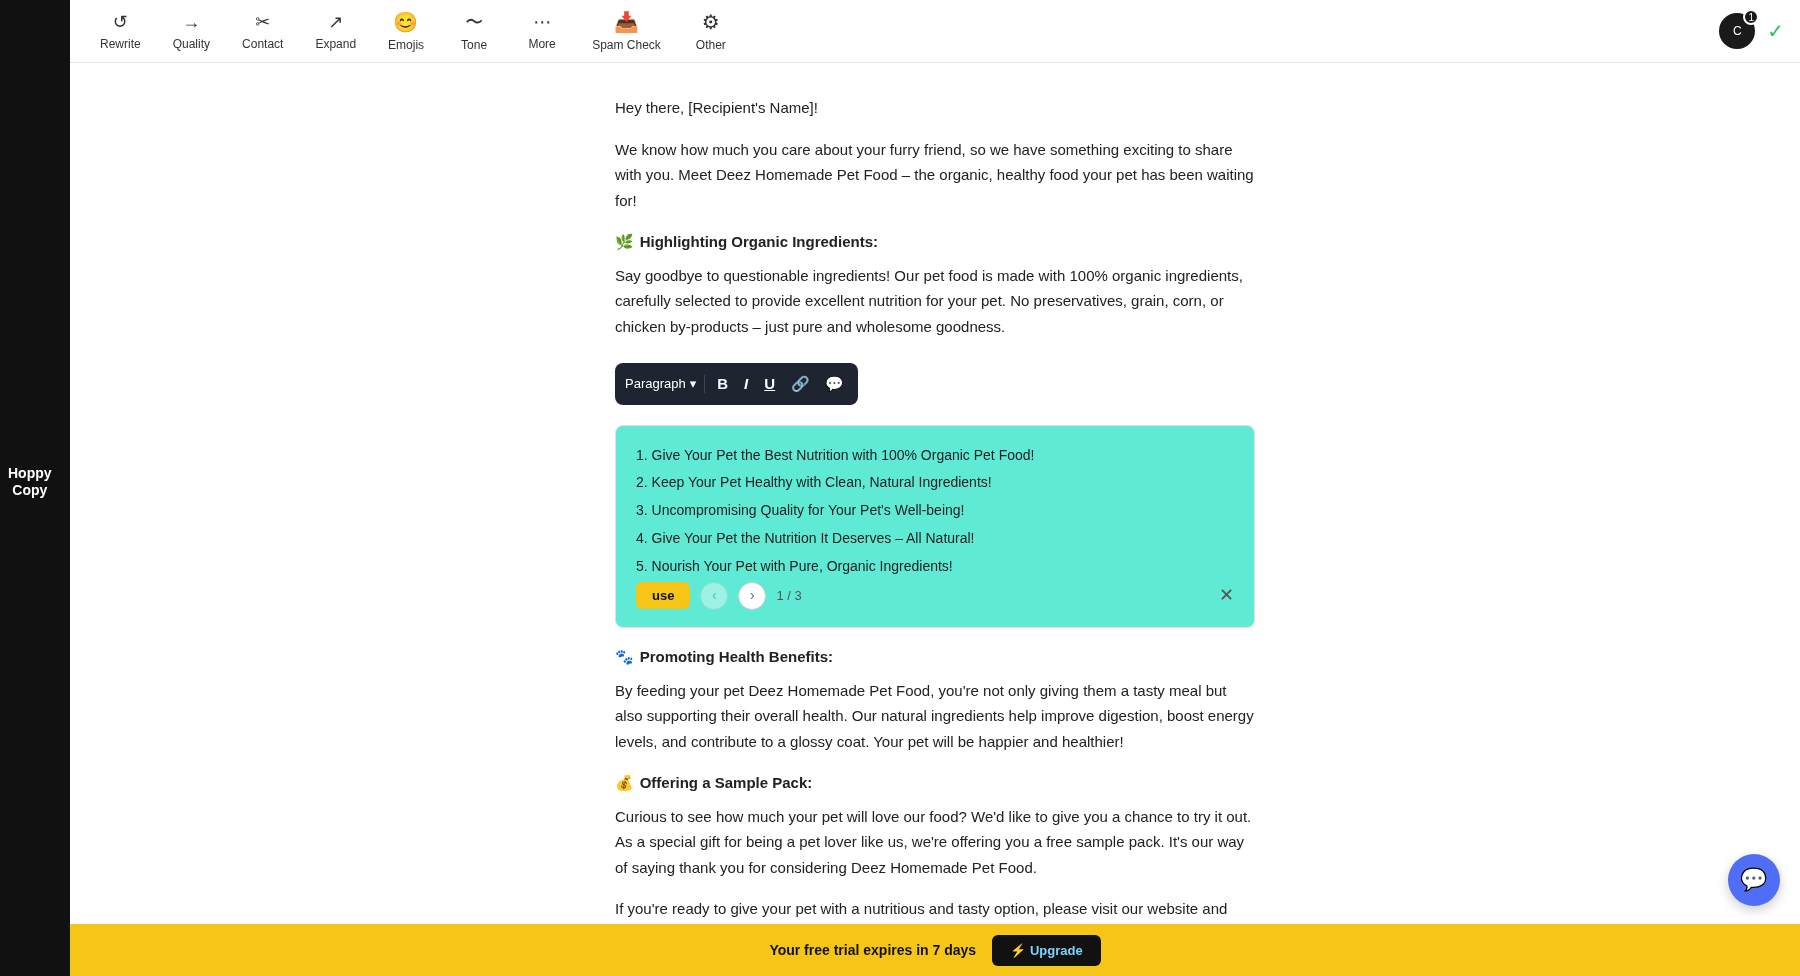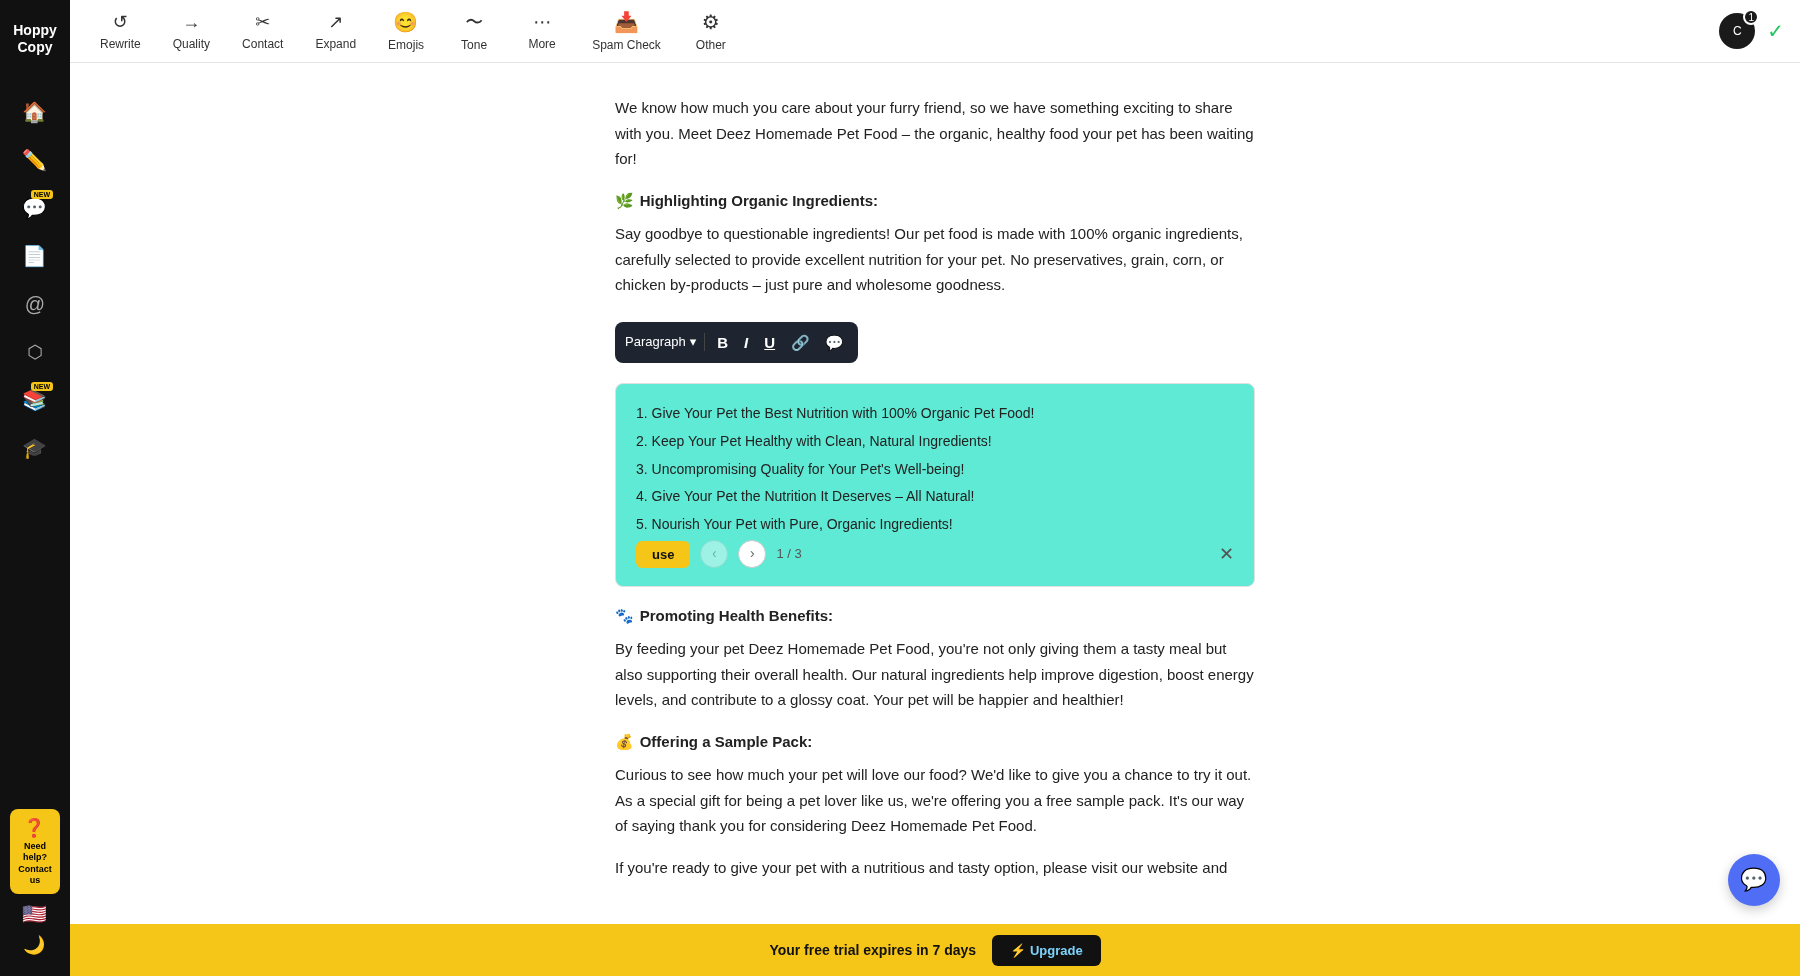--- a/index.html
+++ b/index.html
@@ -3,21 +3,21 @@
   <meta charset="utf-8">
   <style>
     * { box-sizing: border-box; margin: 0; padding: 0; }
     body { font-family: -apple-system, BlinkMacSystemFont, 'Segoe UI', sans-serif; background: #fff; display: flex; height: 976px; overflow: hidden; }
 
     
     .sidebar {
       width: 70px;
       background: #111;
       display: flex;
-      flex-direction: column;
+      flex-direction: row;
       align-items: center;
       padding: 0 0 12px 0;
       flex-shrink: 0;
       height: 100%;
       position: relative;
     }
     .sidebar-logo {
       width: 70px;
       height: 78px;
       background: #111;
@@ -416,20 +416,21 @@
           <span>1</span>
         </div>
       </div>
       <span class="check-icon">✓</span>
     </div>
   </div>
 
   <div class="editor-area">
     <div class="editor-text">
 
+      <p>Hey there, [Recipient's Name]!</p>
 
       <p>We know how much you care about your furry friend, so we have something exciting to share with you. Meet Deez Homemade Pet Food – the organic, healthy food your pet has been waiting for!</p>
 
       
       <div class="section-header">
         <span>🌿</span>
         <strong>Highlighting Organic Ingredients:</strong>
       </div>
       <p>Say goodbye to questionable ingredients! Our pet food is made with 100% organic ingredients, carefully selected to provide excellent nutrition for your pet. No preservatives, grain, corn, or chicken by-products – just pure and wholesome goodness.</p>
 

